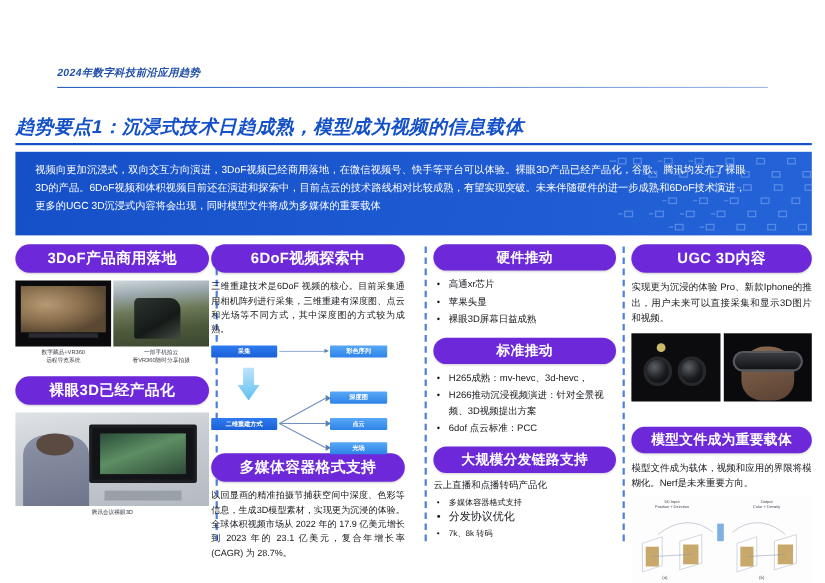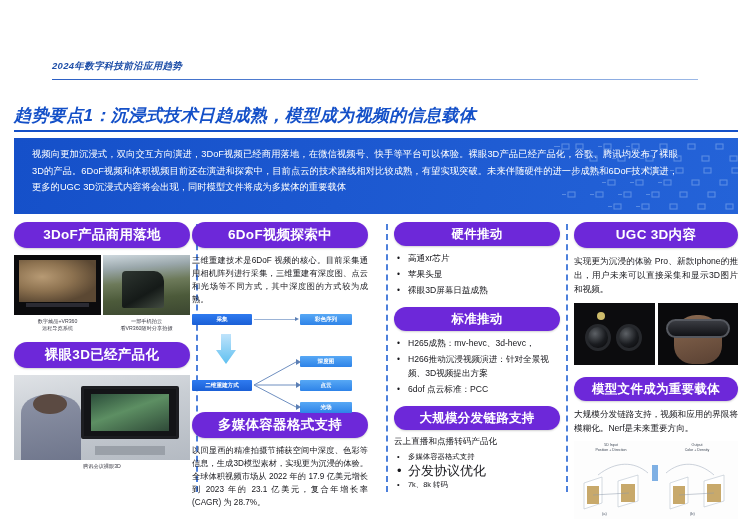--- a/index.html
+++ b/index.html
@@ -329,43 +329,43 @@
     <ul class="bullets">
       <li>H265成熟：mv-hevc、3d-hevc，</li>
       <li>H266推动沉浸视频演进：针对全景视频、3D视频提出方案</li>
       <li>6dof 点云标准：PCC</li>
     </ul>
 
     <div class="pill pill-md" style="margin-top:10px;">大规模分发链路支持</div>
     <div class="body-text" style="font-size:8.6px;margin-top:5px;">云上直播和点播转码产品化</div>
     <ul class="bullets" style="margin-top:3px;">
       <li style="font-size:7.4px;line-height:12px;">多媒体容器格式支持</li>
-      <li style="font-size:13px;line-height:12px;">分发协议优化</li>
+      <li style="font-size:10px;line-height:12px;">分发协议优化</li>
       <li style="font-size:7.4px;line-height:12px;">7k、8k 转码</li>
     </ul>
   </div>
 
   <div class="col col-4">
     <div class="pill pill-lg">UGC 3D内容</div>
     <div class="body-text" style="font-size:8.6px;line-height:14px;">实现更为沉浸的体验 Pro、新款Iphone的推出，用户未来可以直接采集和显示3D图片和视频。</div>
 
     <div class="ugc-thumbs">
       <div class="thumb-phone">
         <div class="fl"></div>
         <div class="lens l1"></div>
         <div class="lens l2"></div>
       </div>
       <div class="thumb-vision">
         <div class="face"></div>
         <div class="goggle"></div>
       </div>
     </div>
 
-    <div class="pill pill-md" style="margin-top:12px;">模型文件成为重要载体</div>
-    <div class="body-text" style="font-size:8.6px;line-height:14px;">大规模分发链路支持，视频和应用的界限将模糊化。Nerf是未来重要方向。</div>
+    <div class="pill pill-md" style="margin-top:23px;">模型文件成为重要载体</div>
+    <div class="body-text" style="font-size:8.6px;line-height:14px;">模型文件成为载体，视频和应用的界限将模糊化。Nerf是未来重要方向。</div>
 
     <div class="nerf">
       <div class="lbl" style="left:6px;top:2px;width:62px;white-space:pre-line;">5D Input
 Position + Direction</div>
       <div class="lbl" style="left:92px;top:2px;width:62px;white-space:pre-line;">Output
 Color + Density</div>
 
       <svg style="position:absolute;left:0;top:14px;width:164px;height:62px;">
         <g stroke="#aab4c2" stroke-width=".6" fill="none">
           <path d="M24 20 C 42 6, 60 6, 74 18"></path>

